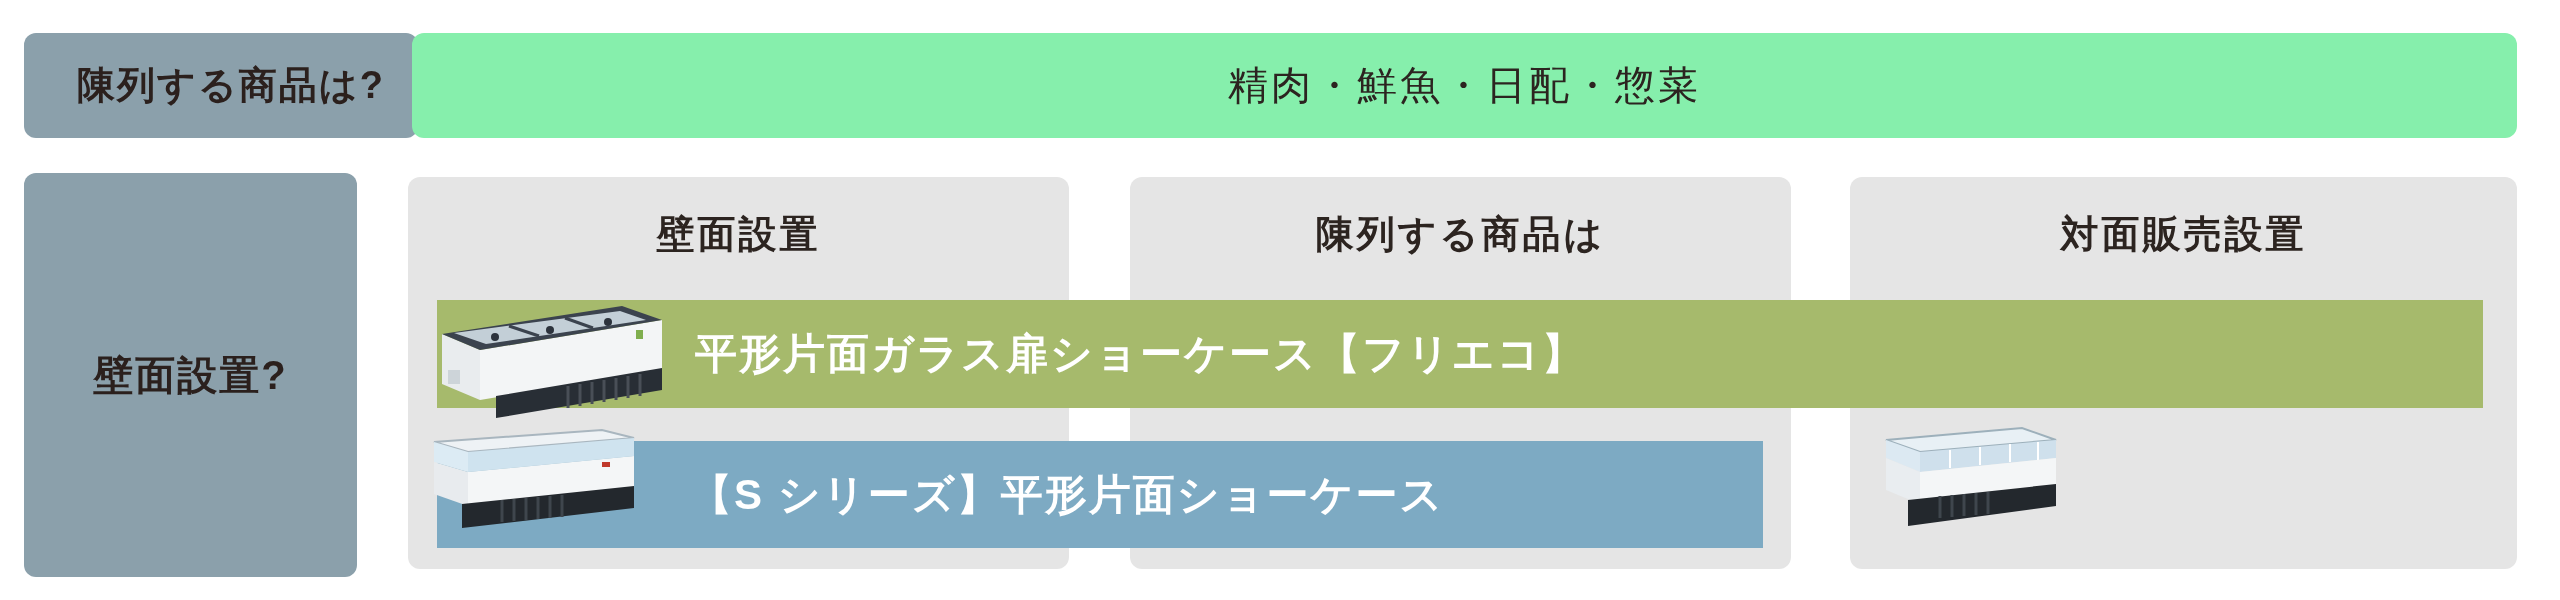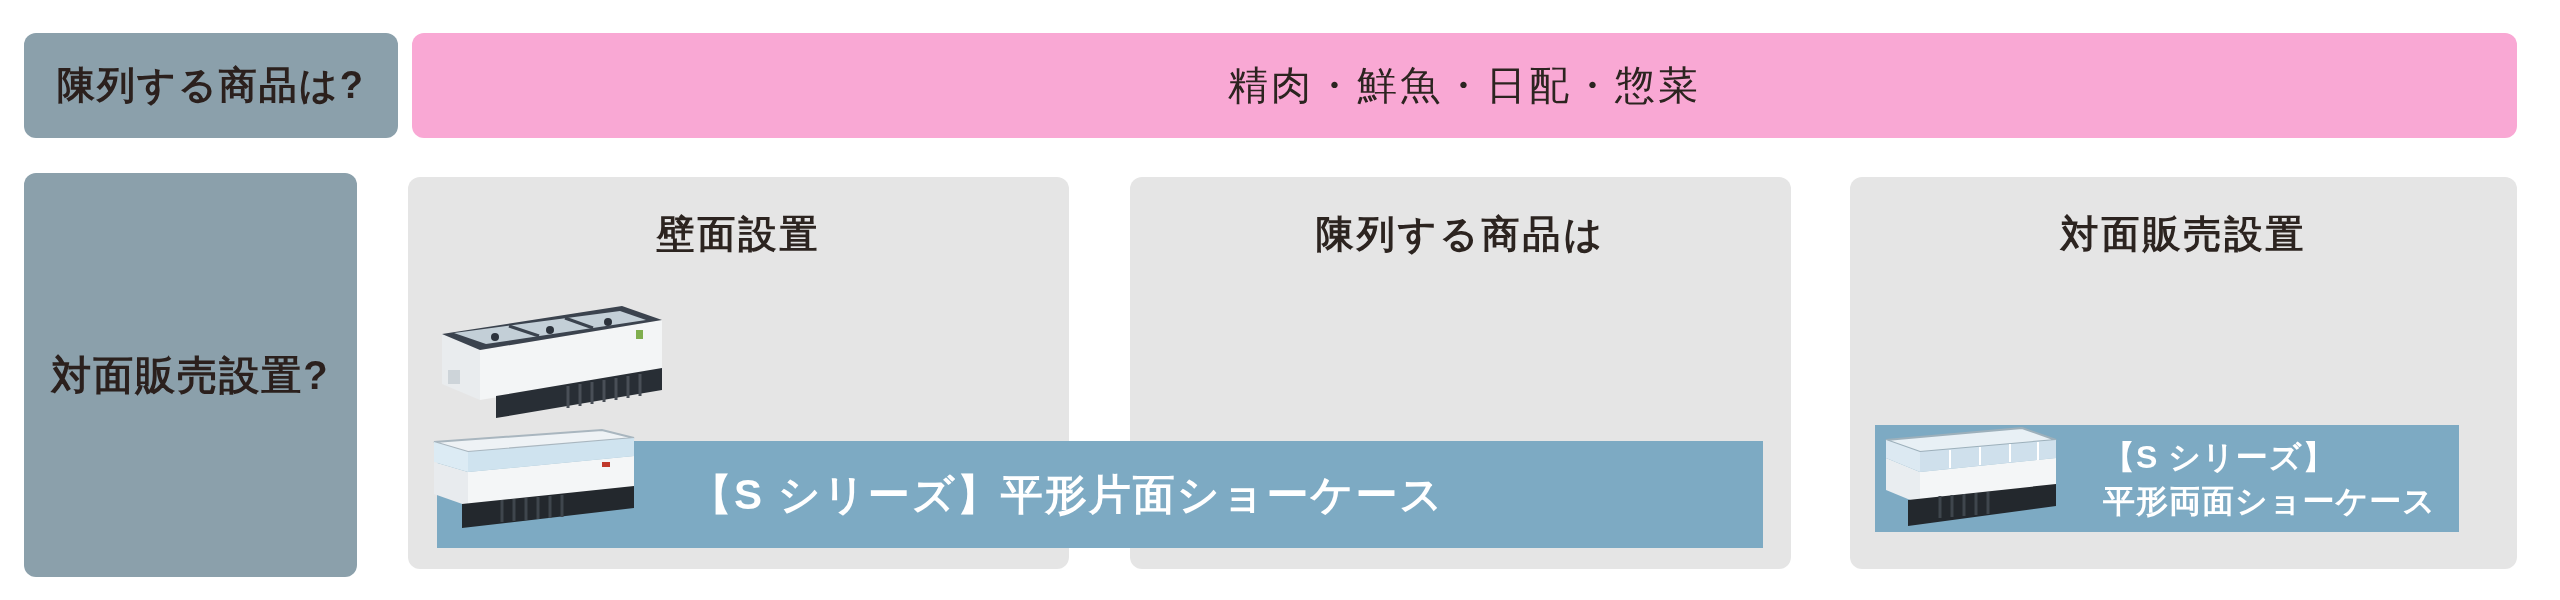--- a/index.html
+++ b/index.html
@@ -11,21 +11,21 @@
   .rounded{border-radius:12px;}
   .abs{position:absolute;}
   
   .q-box{
     background:#8ba0ab;color:#2b201d;font-weight:bold;
     display:flex;align-items:center;justify-content:center;
     letter-spacing:2px;
   }
   
   .answer-bar{
-    background:#f9a8d4;color:#2c2420;
+    background:#86efac;color:#2c2420;
     display:flex;align-items:center;justify-content:center;
     font-size:40px;letter-spacing:3px;
   }
   
   .col{
     background:#e5e5e5;
   }
   .col-header{
     position:absolute;left:0;right:0;top:32px;
     text-align:center;font-size:38px;color:#2c2420;letter-spacing:3px;font-weight:bold;
@@ -41,53 +41,50 @@
   .card-label{font-size:32px;letter-spacing:1px;line-height:44px;}
   .product-img{position:absolute;}
   .vent{stroke:#494f57;stroke-width:3;}
   .vent2{stroke:#3f464d;stroke-width:3;}
 </style>
 </head>
 <body>
 
 <div class="canvas">
 
-  <div class="abs q-box rounded" style="left:24px;top:33px;width:374px;height:105px;font-size:38px;">
+  <div class="abs q-box rounded" style="left:24px;top:33px;width:374px;height:105px;font-size:38px;padding-left:20px;">
     <span>陳列する商品は?</span>
   </div>
 
   <div class="abs answer-bar rounded" style="left:412px;top:33px;width:2105px;height:105px;">
     <span>精肉・鮮魚・日配・惣菜</span>
   </div>
 
   <div class="abs q-box rounded" style="left:24px;top:173px;width:333px;height:404px;font-size:40px;">
-    <span>対面販売設置?</span>
+    <span>壁面設置?</span>
   </div>
 
   <div class="abs col rounded" style="left:408px;top:177px;width:661px;height:392px;">
     <div class="col-header">壁面設置</div>
   </div>
   <div class="abs col rounded" style="left:1130px;top:177px;width:661px;height:392px;">
     <div class="col-header">陳列する商品は</div>
   </div>
   <div class="abs col rounded" style="left:1850px;top:177px;width:667px;height:392px;">
     <div class="col-header">対面販売設置</div>
   </div>
 
+  <div class="bar bar-green" style="left:437px;top:300px;width:2046px;height:108px;padding-left:258px;box-sizing:border-box;">
+    <span class="bar-label">平形片面ガラス扉ショーケース【フリエコ】</span>
+  </div>
 
   <div class="bar bar-blue" style="left:437px;top:425px;width:1326px;height:107px;padding-left:253px;box-sizing:border-box;margin-top:16px;">
     <span class="bar-label">【S シリーズ】平形片面ショーケース</span>
   </div>
 
-  <div class="bar bar-blue" style="left:1875px;top:425px;width:584px;height:107px;padding-left:228px;box-sizing:border-box;">
-    <span class="card-label">
-      <span style="display:block;">【S シリーズ】</span>
-      <span style="display:block;">平形両面ショーケース</span>
-    </span>
-  </div>
 
   <svg class="product-img" style="left:440px;top:302px;" width="226" height="118" viewBox="0 0 226 118">
 
     <polygon points="2,32 40,48 40,98 2,82" fill="#e9ecee"></polygon>
 
     <polygon points="40,48 222,18 222,68 40,98" fill="#f3f5f6"></polygon>
 
     <polygon points="56,94 222,66 222,88 56,116" fill="#282e35"></polygon>
     <line class="vent" x1="128" y1="84" x2="128" y2="106"></line>
     <line class="vent" x1="140" y1="82" x2="140" y2="104"></line>

